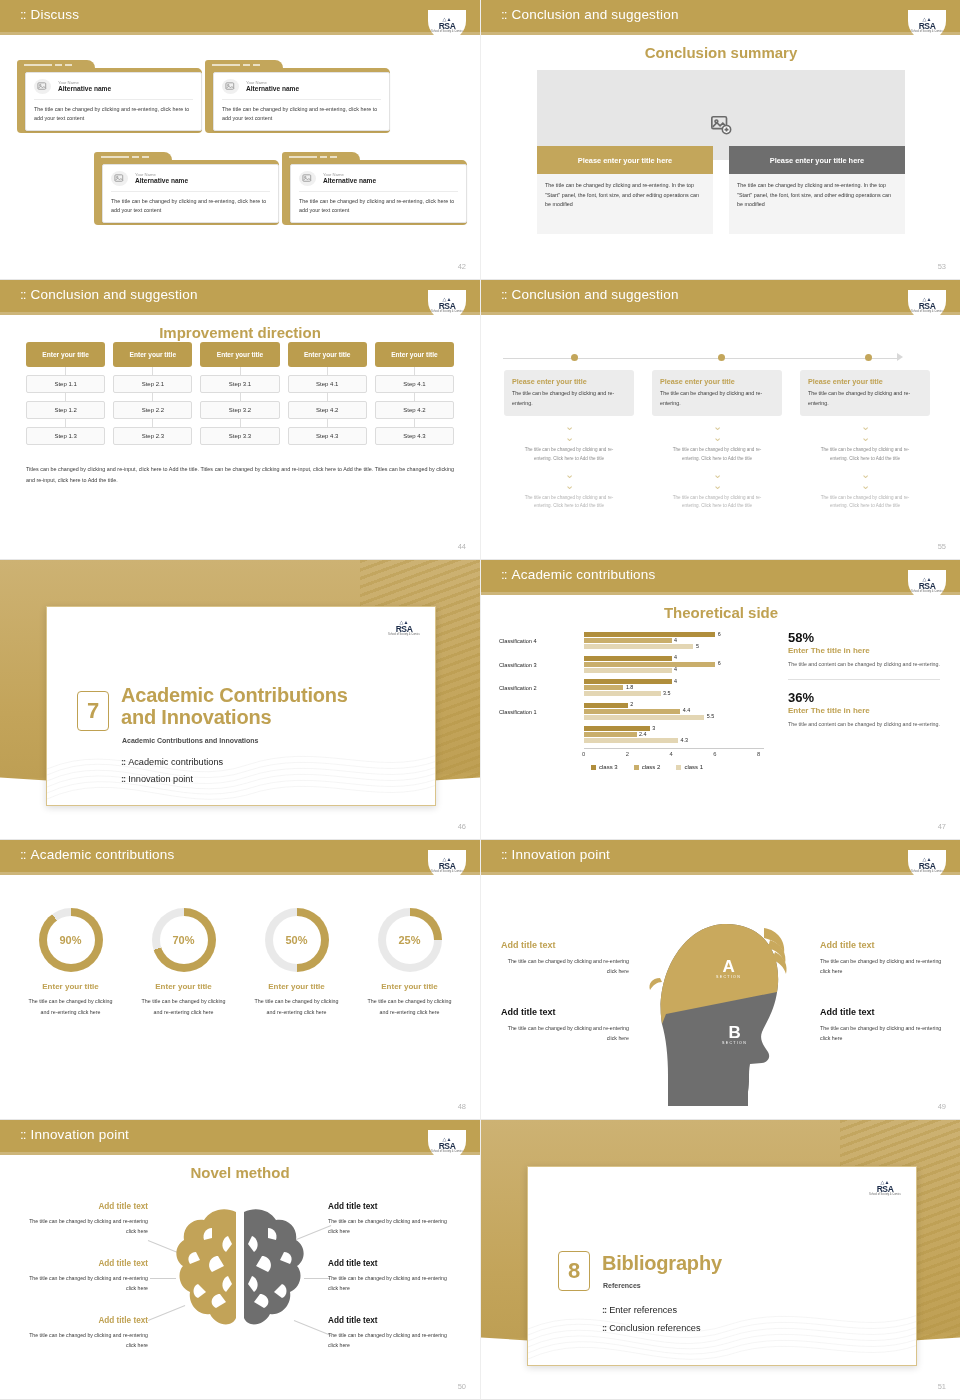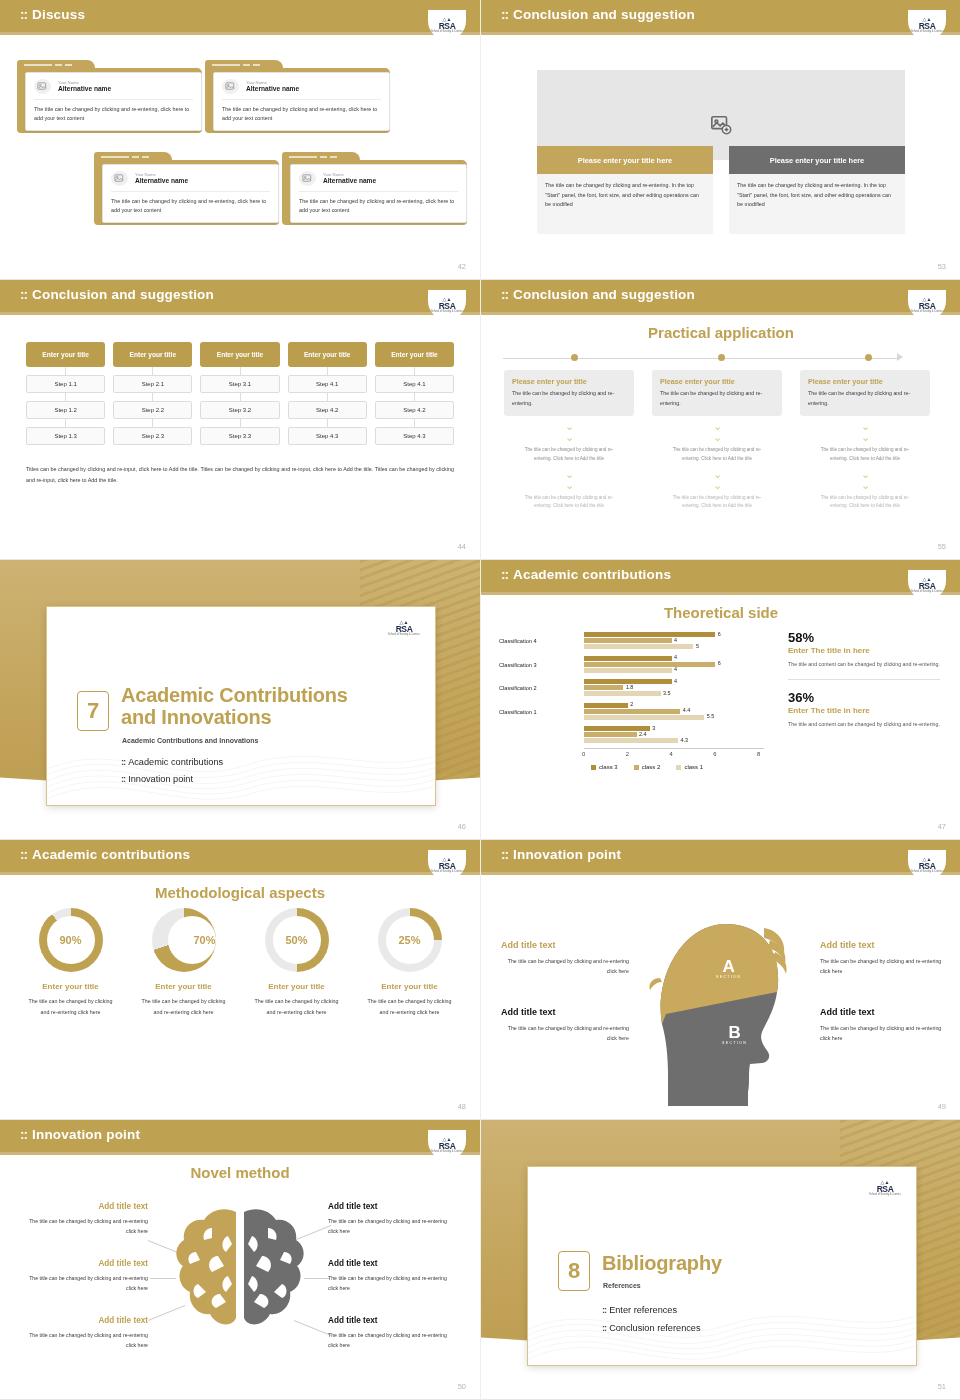--- a/index.html
+++ b/index.html
@@ -7,21 +7,21 @@
     font-family:"Liberation Sans", sans-serif; -webkit-font-smoothing:antialiased; }
   .grid{ width:960px; height:1400px; display:grid;
     grid-template-columns:480px 480px; grid-template-rows:repeat(5,280px); }
   .slide{ position:relative; width:480px; height:280px; background:#fff;
     border-bottom:1px solid #e6e6e6; overflow:hidden; }
   .slide.rightcol{ border-left:1px solid #eee; }
 
   
   .hdr{ position:absolute; top:0; left:0; width:480px; height:32px; background:#bfa152; }
   .hdr .ttl{ position:absolute; left:20px; top:7px; color:#fff; font-size:13.5px;
-    font-weight:bold; letter-spacing:.2px; white-space:nowrap; }
+    font-weight:normal; letter-spacing:.2px; white-space:nowrap; }
   .hdr .dots{ display:inline-block; margin-right:5px; letter-spacing:-1px; }
   .hdr::after{ content:""; position:absolute; left:0; bottom:-3px; width:480px; height:3px;
     background:#cdb579; }
   .logo{ position:absolute; right:14px; top:12px; width:38px; height:30px;
     background:#fff; border-radius:0 0 19px 19px; display:flex; flex-direction:column;
     align-items:center; justify-content:center; z-index:6; }
   .logo.onhdr{ top:10px; border-radius:0 0 19px 19px; }
   .logo .rsa{ font-size:8.5px; font-weight:bold; color:#1d2d4a; letter-spacing:-.4px; line-height:1; }
   .logo .sub{ font-size:2.6px; color:#6a6a6a; line-height:1.25; text-align:center; width:34px; }
   .logo .crest{ font-size:5px; line-height:1; color:#24355a; }
@@ -281,20 +281,21 @@
 
   <div class="slide rightcol">
     <div class="hdr">
       <div class="ttl"><span class="dots">::</span><span>Conclusion and suggestion</span></div>
     </div>
     <div class="logo onhdr">
       <div class="crest">△▲</div>
       <div class="rsa">RSA</div>
       <div class="sub">School of Society &amp; Comics</div>
     </div>
+    <div class="ctitle">Conclusion summary</div>
     <div class="greybox">
       <div class="ph">
         <svg viewBox="0 0 24 24" fill="none" stroke="#6a6a6a" stroke-width="1.8">
             <rect x="2" y="3" width="16" height="13" rx="1.5"></rect>
             <circle cx="7" cy="8" r="1.5"></circle>
             <path d="M3 14l4.5-4.5 3.5 3.5 3-3 4 4"></path>
             <circle cx="18" cy="17" r="4.5" fill="#fff" stroke="#6a6a6a"></circle>
             <path d="M18 14.8v4.4M15.8 17h4.4"></path>
           </svg>
       </div>
@@ -312,20 +313,21 @@
 
   <div class="slide">
     <div class="hdr">
       <div class="ttl"><span class="dots">::</span><span>Conclusion and suggestion</span></div>
     </div>
     <div class="logo onhdr">
       <div class="crest">△▲</div>
       <div class="rsa">RSA</div>
       <div class="sub">School of Society &amp; Comics</div>
     </div>
+    <div class="ctitle">Improvement direction</div>
     <div class="colset">
       <div class="col">
         <div class="chead">Enter your title</div>
         <div class="cdash"></div>
         <div class="cstep">Step 1.1</div>
         <div class="cdash"></div>
         <div class="cstep">Step 1.2</div>
         <div class="cdash"></div>
         <div class="cstep">Step 1.3</div>
       </div>
@@ -372,21 +374,20 @@
 
   <div class="slide rightcol">
     <div class="hdr">
       <div class="ttl"><span class="dots">::</span><span>Conclusion and suggestion</span></div>
     </div>
     <div class="logo onhdr">
       <div class="crest">△▲</div>
       <div class="rsa">RSA</div>
       <div class="sub">School of Society &amp; Comics</div>
     </div>
-    <div class="ctitle">Practical application</div>
     <div class="tline"></div>
     <div class="tarrow"></div>
     <div class="tdot" style="left:90px;"></div>
     <div class="tdot" style="left:237px;"></div>
     <div class="tdot" style="left:384px;"></div>
 
     <div class="s45col" style="left:23px;">
       <div class="s45box">
         <div class="s45t">Please enter your title</div>
         <div class="s45d">The title can be changed by clicking and re-entering.</div>
@@ -544,31 +545,30 @@
 
   <div class="slide">
     <div class="hdr">
       <div class="ttl"><span class="dots">::</span><span>Academic contributions</span></div>
     </div>
     <div class="logo onhdr">
       <div class="crest">△▲</div>
       <div class="rsa">RSA</div>
       <div class="sub">School of Society &amp; Comics</div>
     </div>
-    <div class="ctitle">Methodological aspects</div>
     <div class="dwrap">
       <div class="dcell">
         <div class="donut" id="donut0" style="position: relative; background: conic-gradient(rgb(191, 161, 82) 0%, rgb(191, 161, 82) 90%, rgb(233, 233, 233) 90%, rgb(233, 233, 233) 100%);">
             <span class="dval">90%</span>
           </div>
         <div class="dt">Enter your title</div>
         <div class="dd">The title can be changed by clicking and re-entering click here</div>
       </div>
       <div class="dcell">
-        <div class="donut" id="donut1" style="position: relative; background: conic-gradient(rgb(191, 161, 82) 0%, rgb(191, 161, 82) 70%, rgb(233, 233, 233) 70%, rgb(233, 233, 233) 100%); justify-content: flex-end;">
+        <div class="donut" id="donut1" style="position: relative; background: conic-gradient(rgb(191, 161, 82) 0%, rgb(191, 161, 82) 70%, rgb(233, 233, 233) 70%, rgb(233, 233, 233) 100%);">
             <span class="dval">70%</span>
           </div>
         <div class="dt">Enter your title</div>
         <div class="dd">The title can be changed by clicking and re-entering click here</div>
       </div>
       <div class="dcell">
         <div class="donut" id="donut2" style="position: relative; background: conic-gradient(rgb(191, 161, 82) 0%, rgb(191, 161, 82) 50%, rgb(233, 233, 233) 50%, rgb(233, 233, 233) 100%);">
             <span class="dval">50%</span>
           </div>
         <div class="dt">Enter your title</div>

